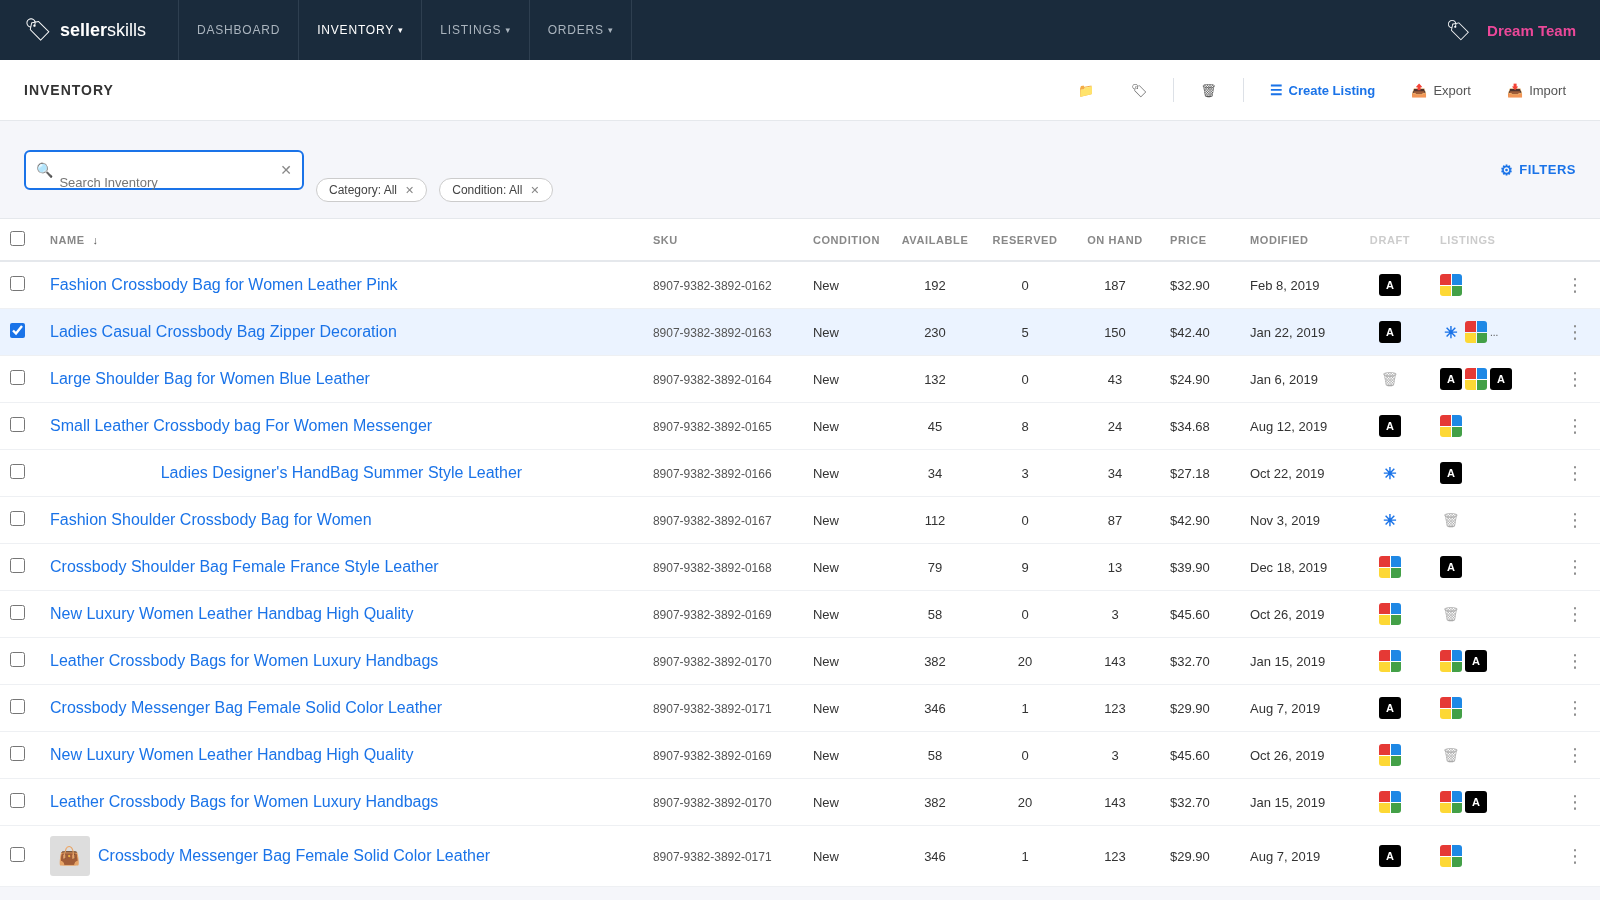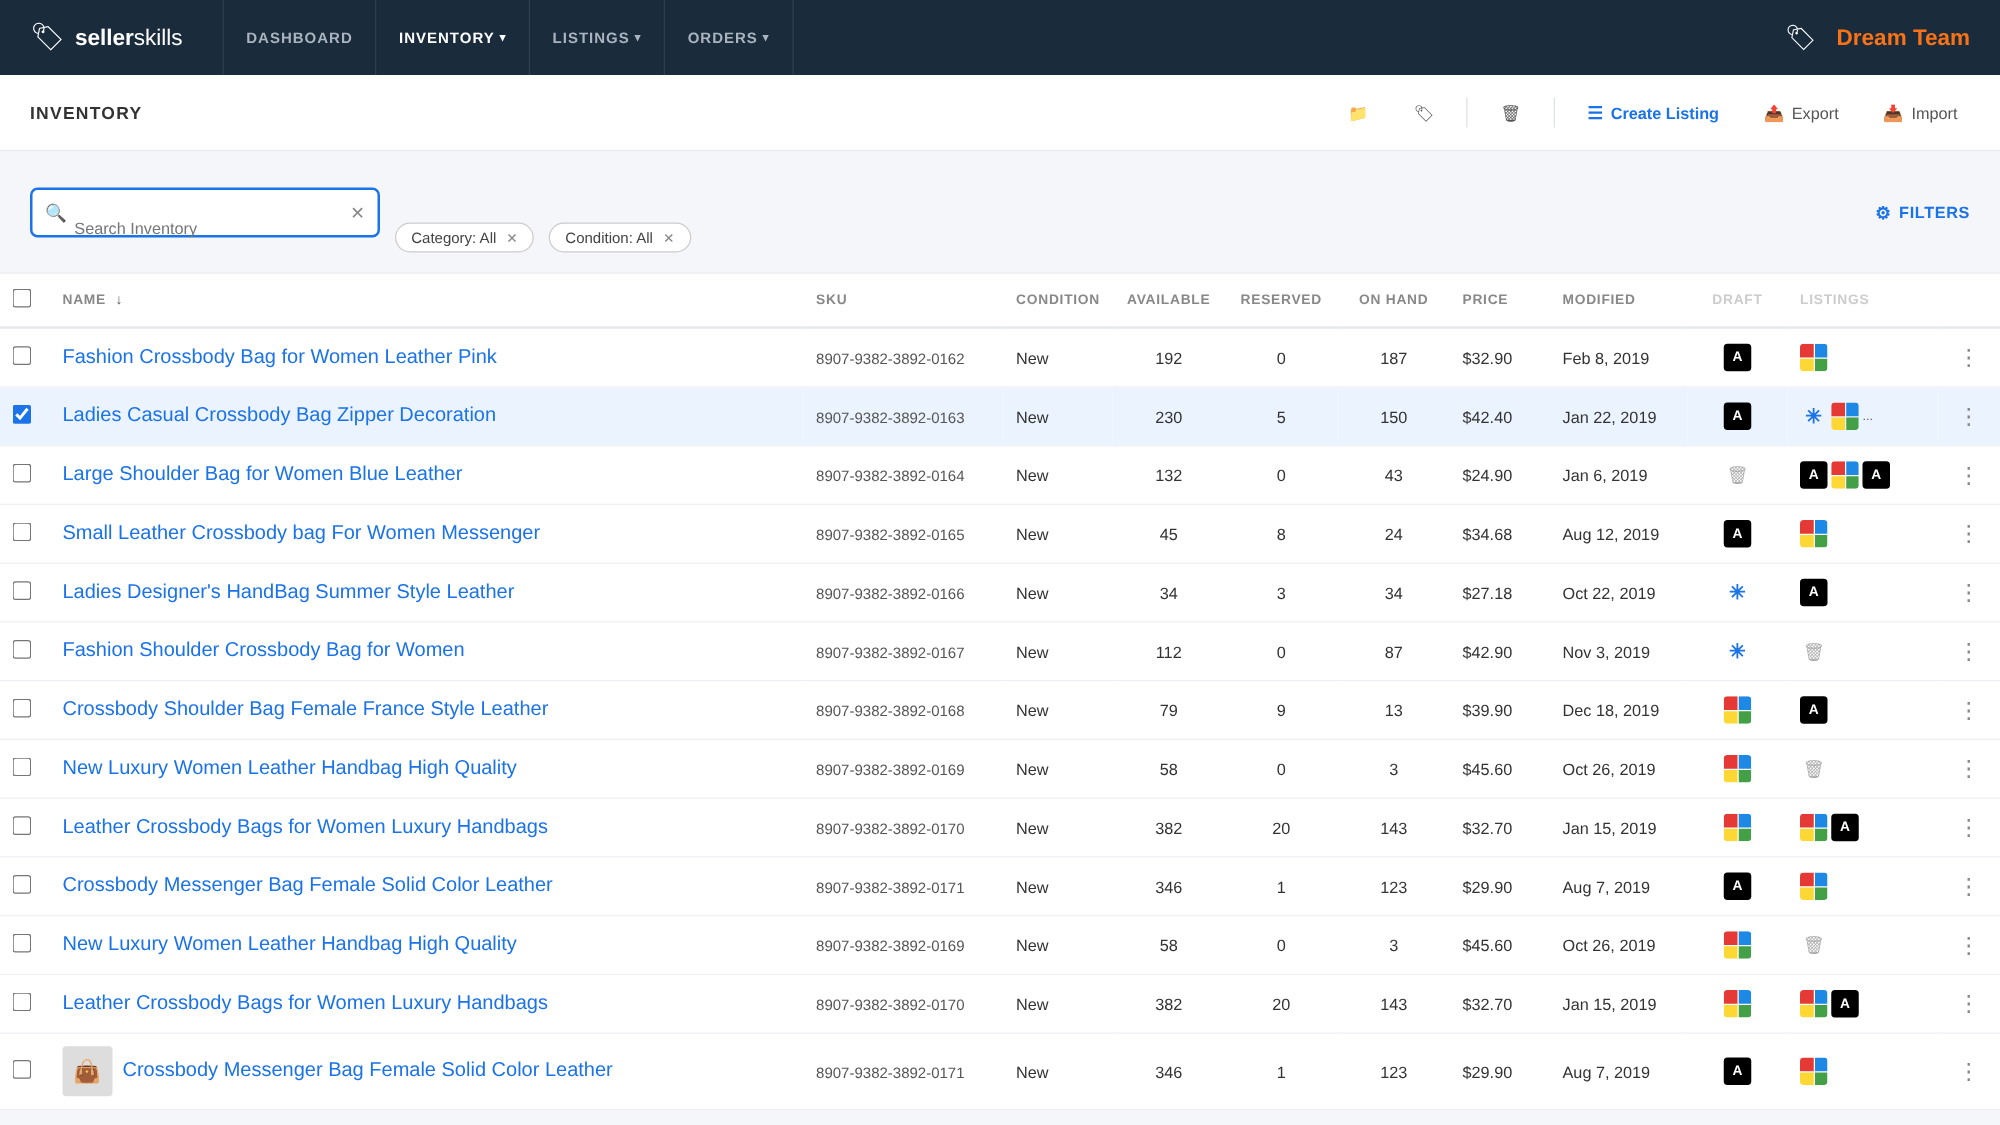--- a/index.html
+++ b/index.html
@@ -17,37 +17,37 @@
     .navbar-left { display: flex; align-items: center; gap: 32px; }
     .logo { display: flex; align-items: center; gap: 8px; }
     .logo-icon { color: white; font-size: 22px; }
     .logo-text { font-size: 18px; font-weight: 300; color: white; }
     .logo-text strong { font-weight: 700; }
     .nav-links { display: flex; align-items: center; gap: 0; }
     .nav-link {
       color: #aab4be;
       text-decoration: none;
       font-size: 12px;
-      font-weight: 700;
+      font-weight: 400;
       letter-spacing: 0.8px;
       padding: 0 18px;
       height: 60px;
       display: flex;
       align-items: center;
       border-right: 1px solid #2e3f50;
       text-transform: uppercase;
       cursor: pointer;
       transition: color 0.2s;
     }
     .nav-link:first-child { border-left: 1px solid #2e3f50; }
     .nav-link.active { color: white; }
     .nav-link .caret { margin-left: 4px; font-size: 9px; }
     .navbar-right { display: flex; align-items: center; gap: 16px; }
     .nav-user-icon { color: white; font-size: 20px; }
-    .nav-team { color: #f97316; font-size: 18px; font-weight: 600; }
+    .nav-team { color: #ec4899; font-size: 15px; font-weight: 600; }
 
     
     .toolbar {
       background: white;
       padding: 16px 24px;
       display: flex;
       align-items: center;
       justify-content: space-between;
       border-bottom: 1px solid #e5e8ec;
     }
@@ -504,21 +504,21 @@
     </td>
     <td class="col-menu">
       <button class="more-btn">⋮</button>
     </td>
   </tr>
         <tr>
     <td class="col-check">
       <input type="checkbox" style="">
     </td>
     <td class="col-name">
-      <div style="display:flex;align-items:center;gap:8px;">
+      <div style="display:flex;align-items:center;gap:8px;justify-content:center;">
 
         <a class="item-name">Ladies Designer's HandBag Summer Style Leather</a>
       </div>
     </td>
     <td class="col-sku">
       <span class="sku-text">8907-9382-3892-0166</span>
     </td>
     <td class="col-condition">
       <span>New</span>
     </td>

